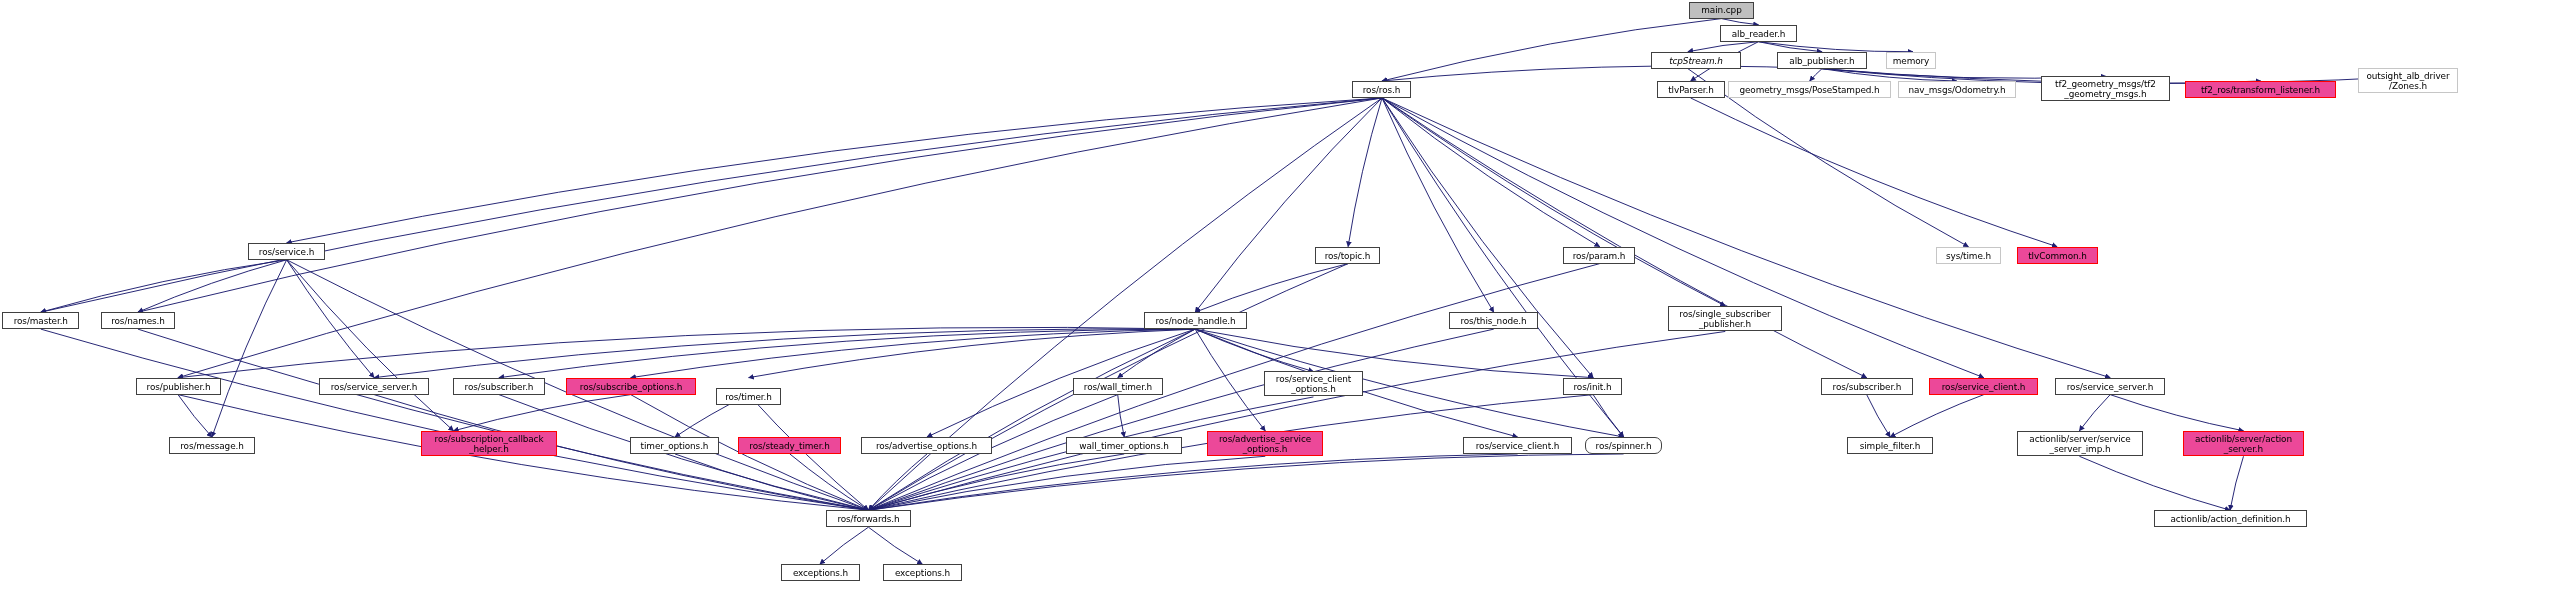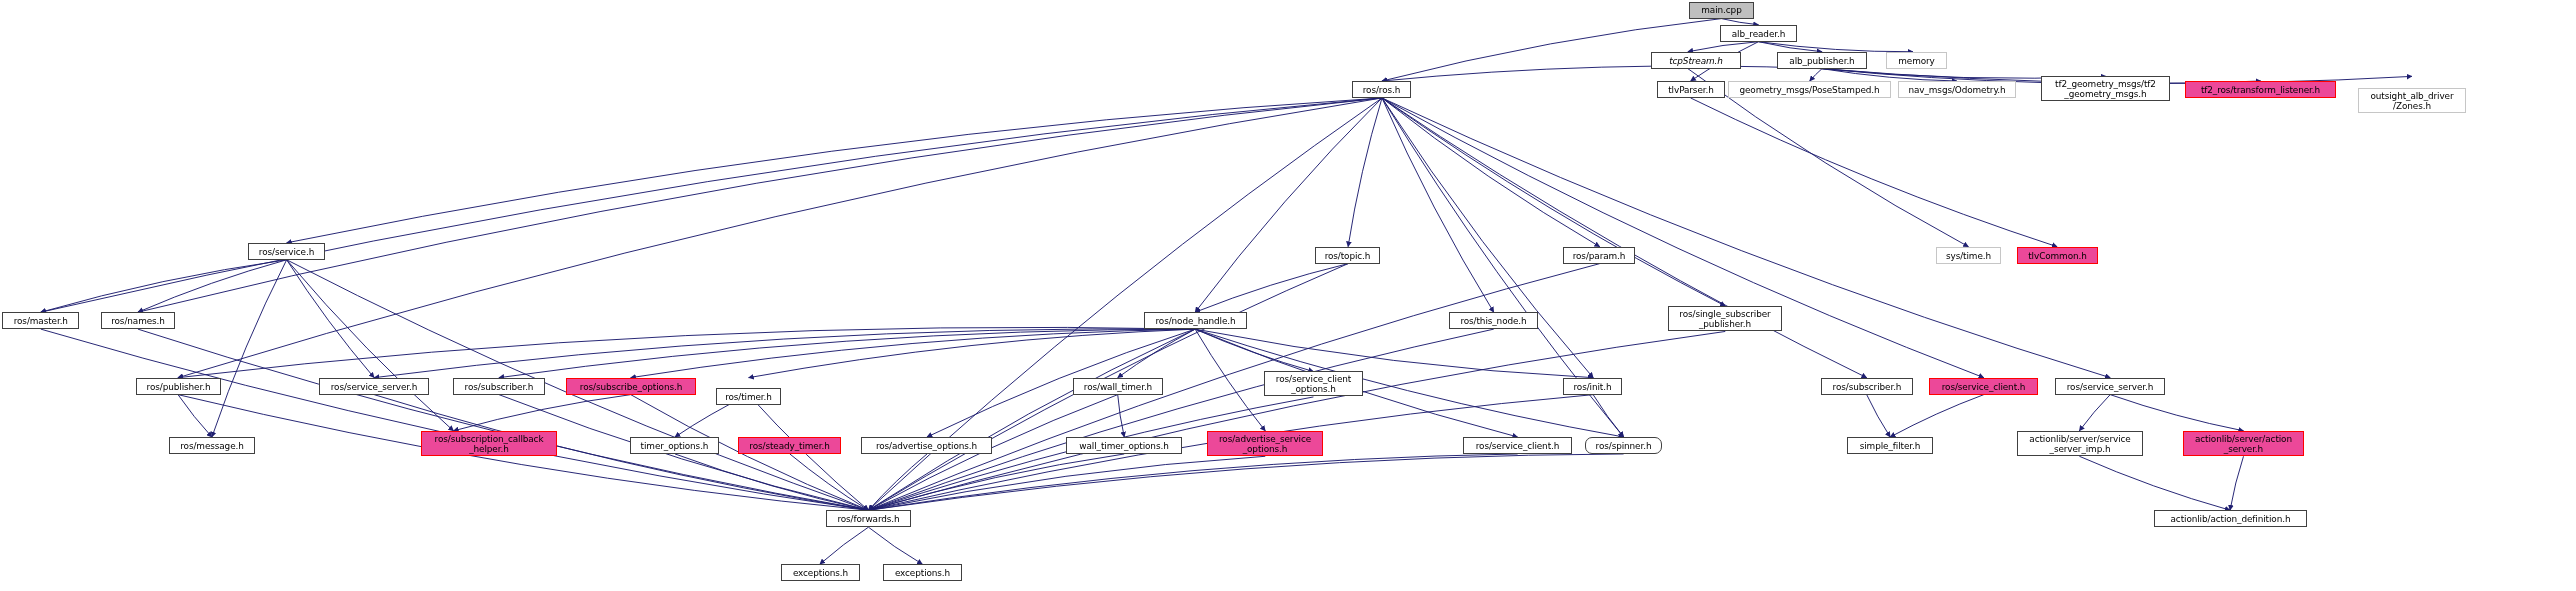--- a/index.html
+++ b/index.html
@@ -154,29 +154,29 @@
         <path d="M 2911.5,592 Q 2900.3,626.3875 2894,662" fill="none" stroke="#1f1f70" stroke-width="1.25" marker-end="url(#arrow)"></path>
         <path d="M 1127,684 Q 1093.82,705.795 1064,732" fill="none" stroke="#1f1f70" stroke-width="1.25" marker-end="url(#arrow)"></path>
         <path d="M 1127,684 Q 1160.32,710.45 1197,732" fill="none" stroke="#1f1f70" stroke-width="1.25" marker-end="url(#arrow)"></path>
       </g>
   </svg>
   <div id="node-layer">
       <div class="gnode root" style="left: 1689px; top: 1.5px; width: 65px; height: 17px;">main.cpp</div>
       <div class="gnode" style="left: 1720px; top: 25px; width: 77px; height: 17px;">alb_reader.h</div>
       <div class="gnode" style="left: 1651px; top: 52px; width: 90px; height: 17px; font-style: italic;">tcpStream.h</div>
       <div class="gnode" style="left: 1777px; top: 52px; width: 90px; height: 17px;">alb_publisher.h</div>
-      <div class="gnode ext" style="left: 1886px; top: 52px; width: 61px; height: 17px;">memory</div>
+      <div class="gnode ext" style="left: 1886px; top: 52px; width: 50px; height: 17px;">memory</div>
       <div class="gnode" style="left: 1352px; top: 81px; width: 59px; height: 17px;">ros/ros.h</div>
       <div class="gnode" style="left: 1657px; top: 81px; width: 68px; height: 17px;">tlvParser.h</div>
       <div class="gnode ext" style="left: 1728px; top: 81px; width: 163px; height: 17px;">geometry_msgs/PoseStamped.h</div>
       <div class="gnode ext" style="left: 1898px; top: 81px; width: 118px; height: 17px;">nav_msgs/Odometry.h</div>
       <div class="gnode" style="left: 2041px; top: 76px; width: 129px; height: 25.4px;">tf2_geometry_msgs/tf2
 _geometry_msgs.h</div>
       <div class="gnode red" style="left: 2185px; top: 81px; width: 151px; height: 17px;">tf2_ros/transform_listener.h</div>
-      <div class="gnode ext" style="left: 2358px; top: 88px; width: 108px; height: 25.4px; text-align: center;">outsight_alb_driver
+      <div class="gnode ext" style="left: 2358px; top: 68px; width: 100px; height: 25.4px; text-align: center;">outsight_alb_driver
 /Zones.h</div>
       <div class="gnode" style="left: 248px; top: 243px; width: 77px; height: 17px;">ros/service.h</div>
       <div class="gnode" style="left: 1315px; top: 247px; width: 65px; height: 17px;">ros/topic.h</div>
       <div class="gnode" style="left: 1563px; top: 247px; width: 72px; height: 17px;">ros/param.h</div>
       <div class="gnode ext" style="left: 1936px; top: 247px; width: 65px; height: 17px;">sys/time.h</div>
       <div class="gnode red" style="left: 2017px; top: 247px; width: 81px; height: 17px;">tlvCommon.h</div>
       <div class="gnode" style="left: 2.3px; top: 312px; width: 77px; height: 17px;">ros/master.h</div>
       <div class="gnode" style="left: 101px; top: 312px; width: 74px; height: 17px;">ros/names.h</div>
       <div class="gnode" style="left: 1144px; top: 312px; width: 103px; height: 17px;">ros/node_handle.h</div>
       <div class="gnode" style="left: 1449px; top: 312px; width: 89px; height: 17px;">ros/this_node.h</div>

